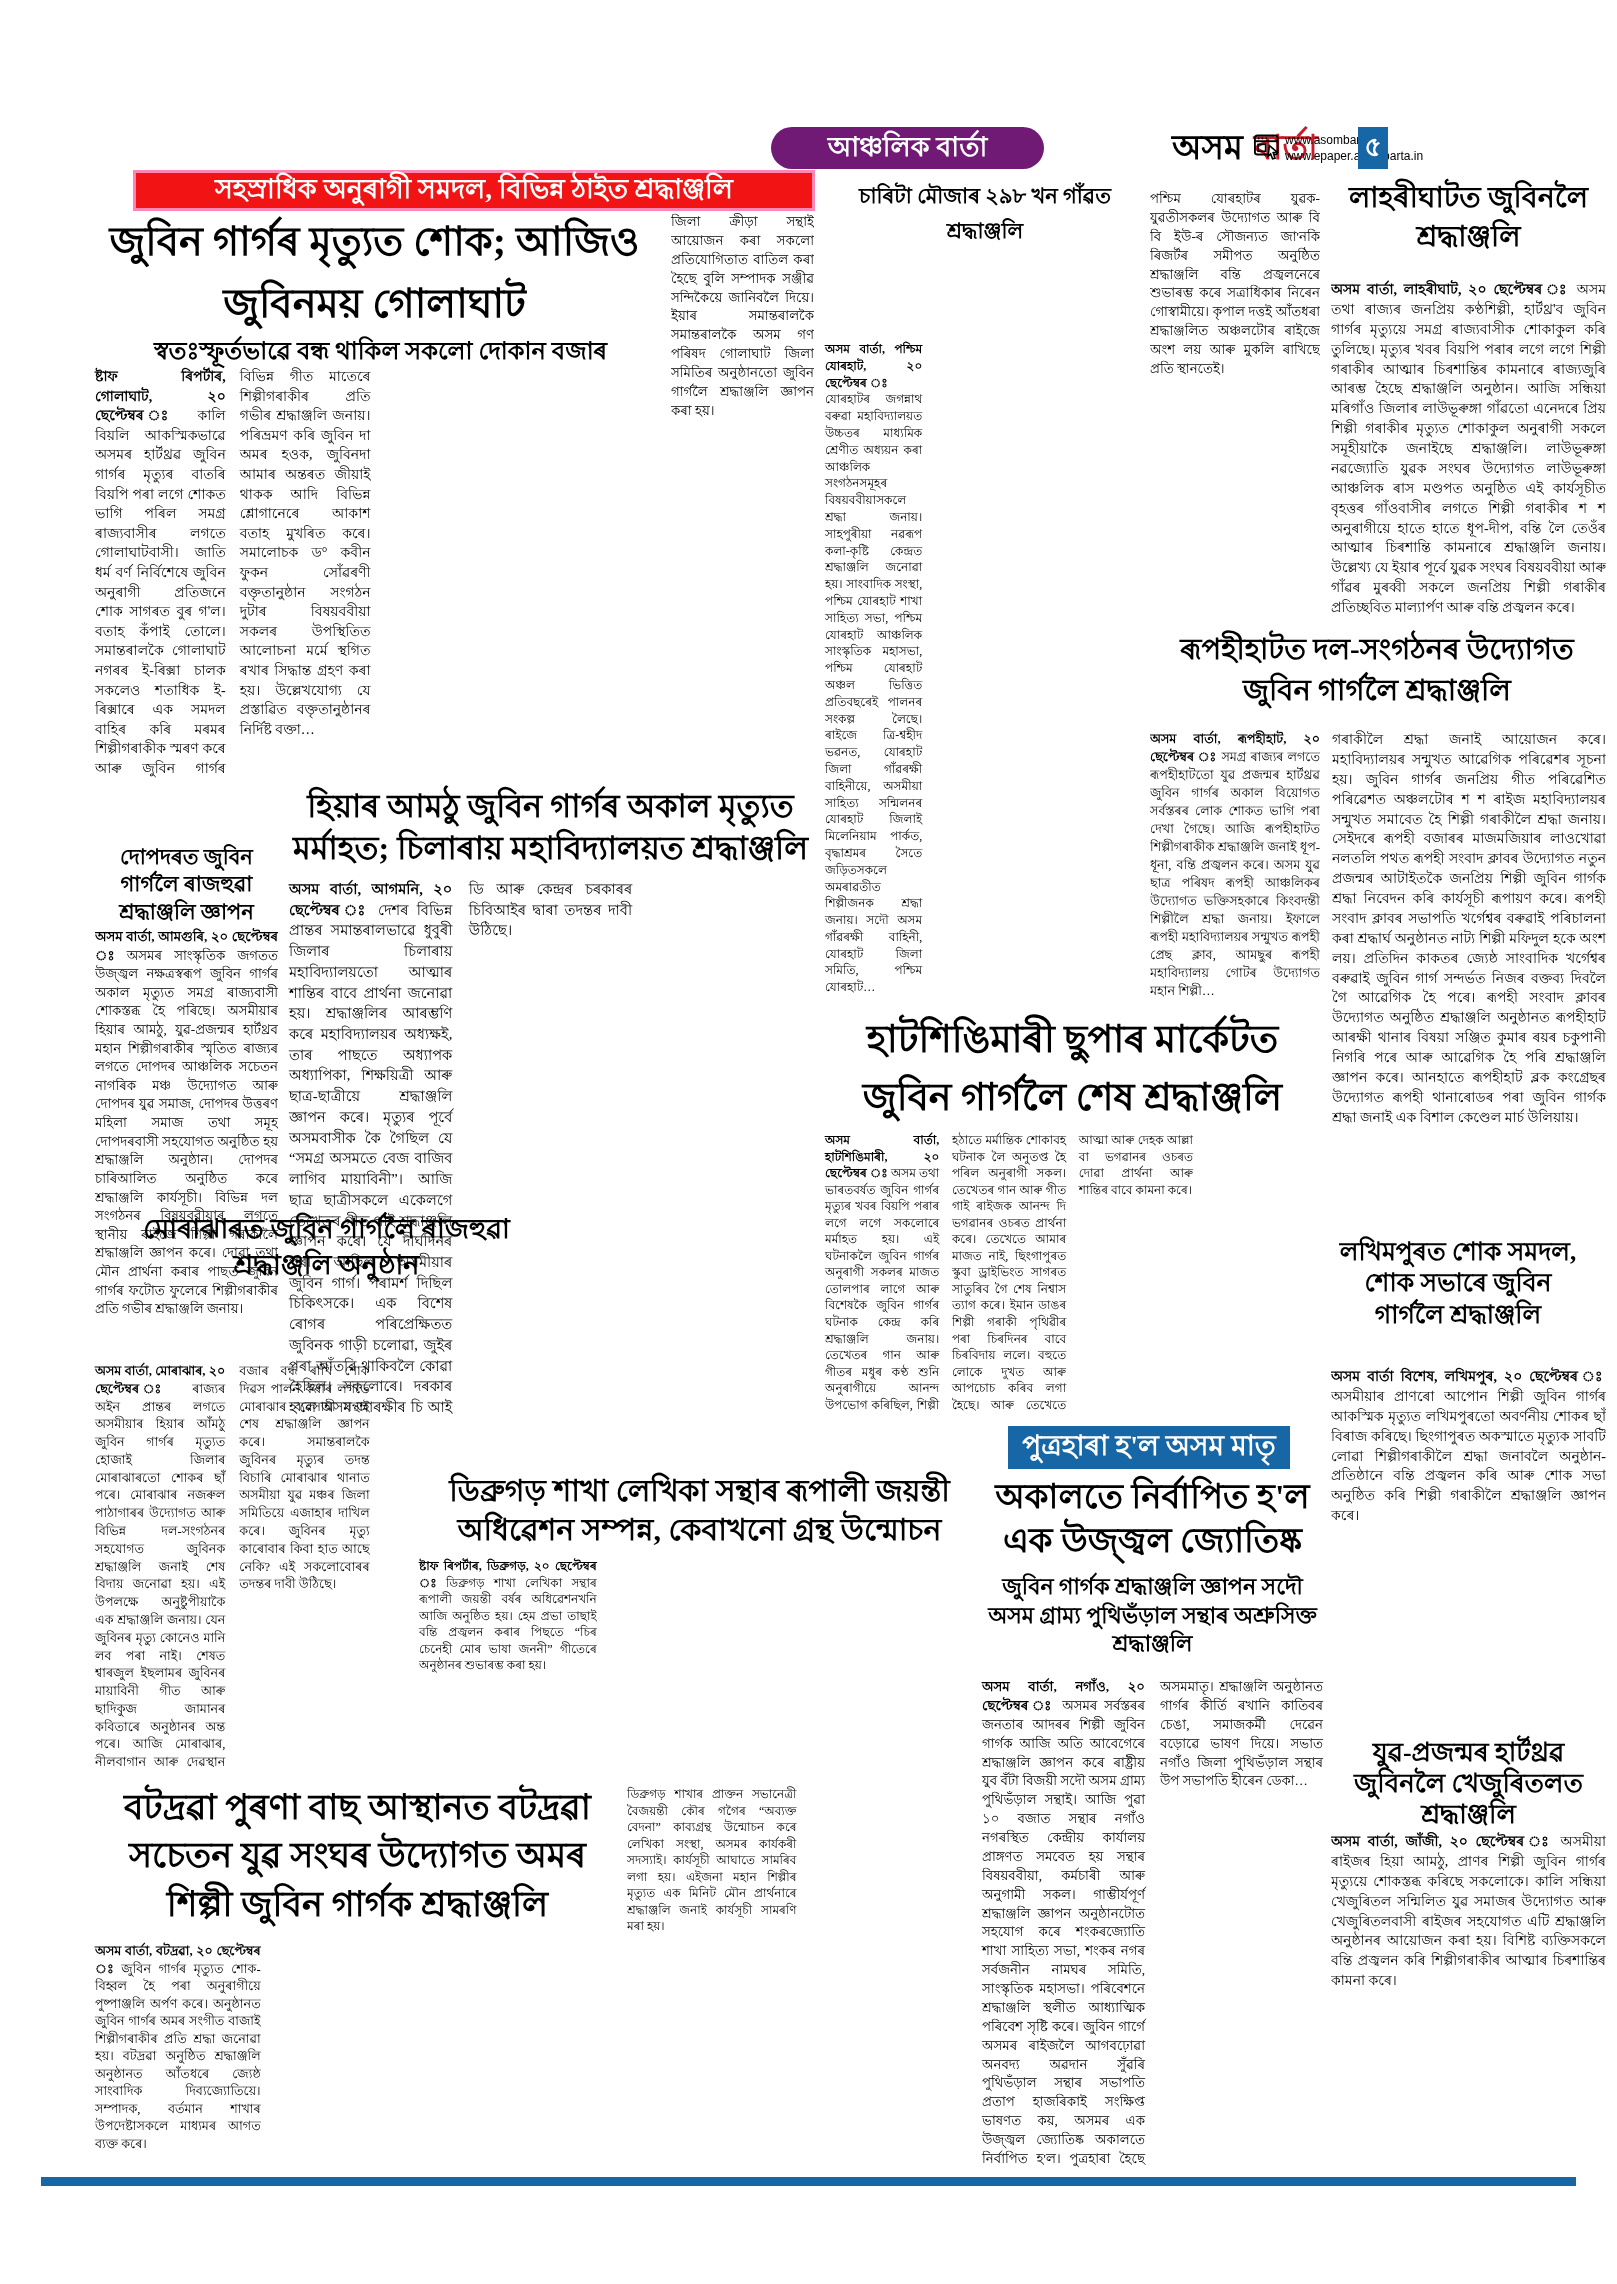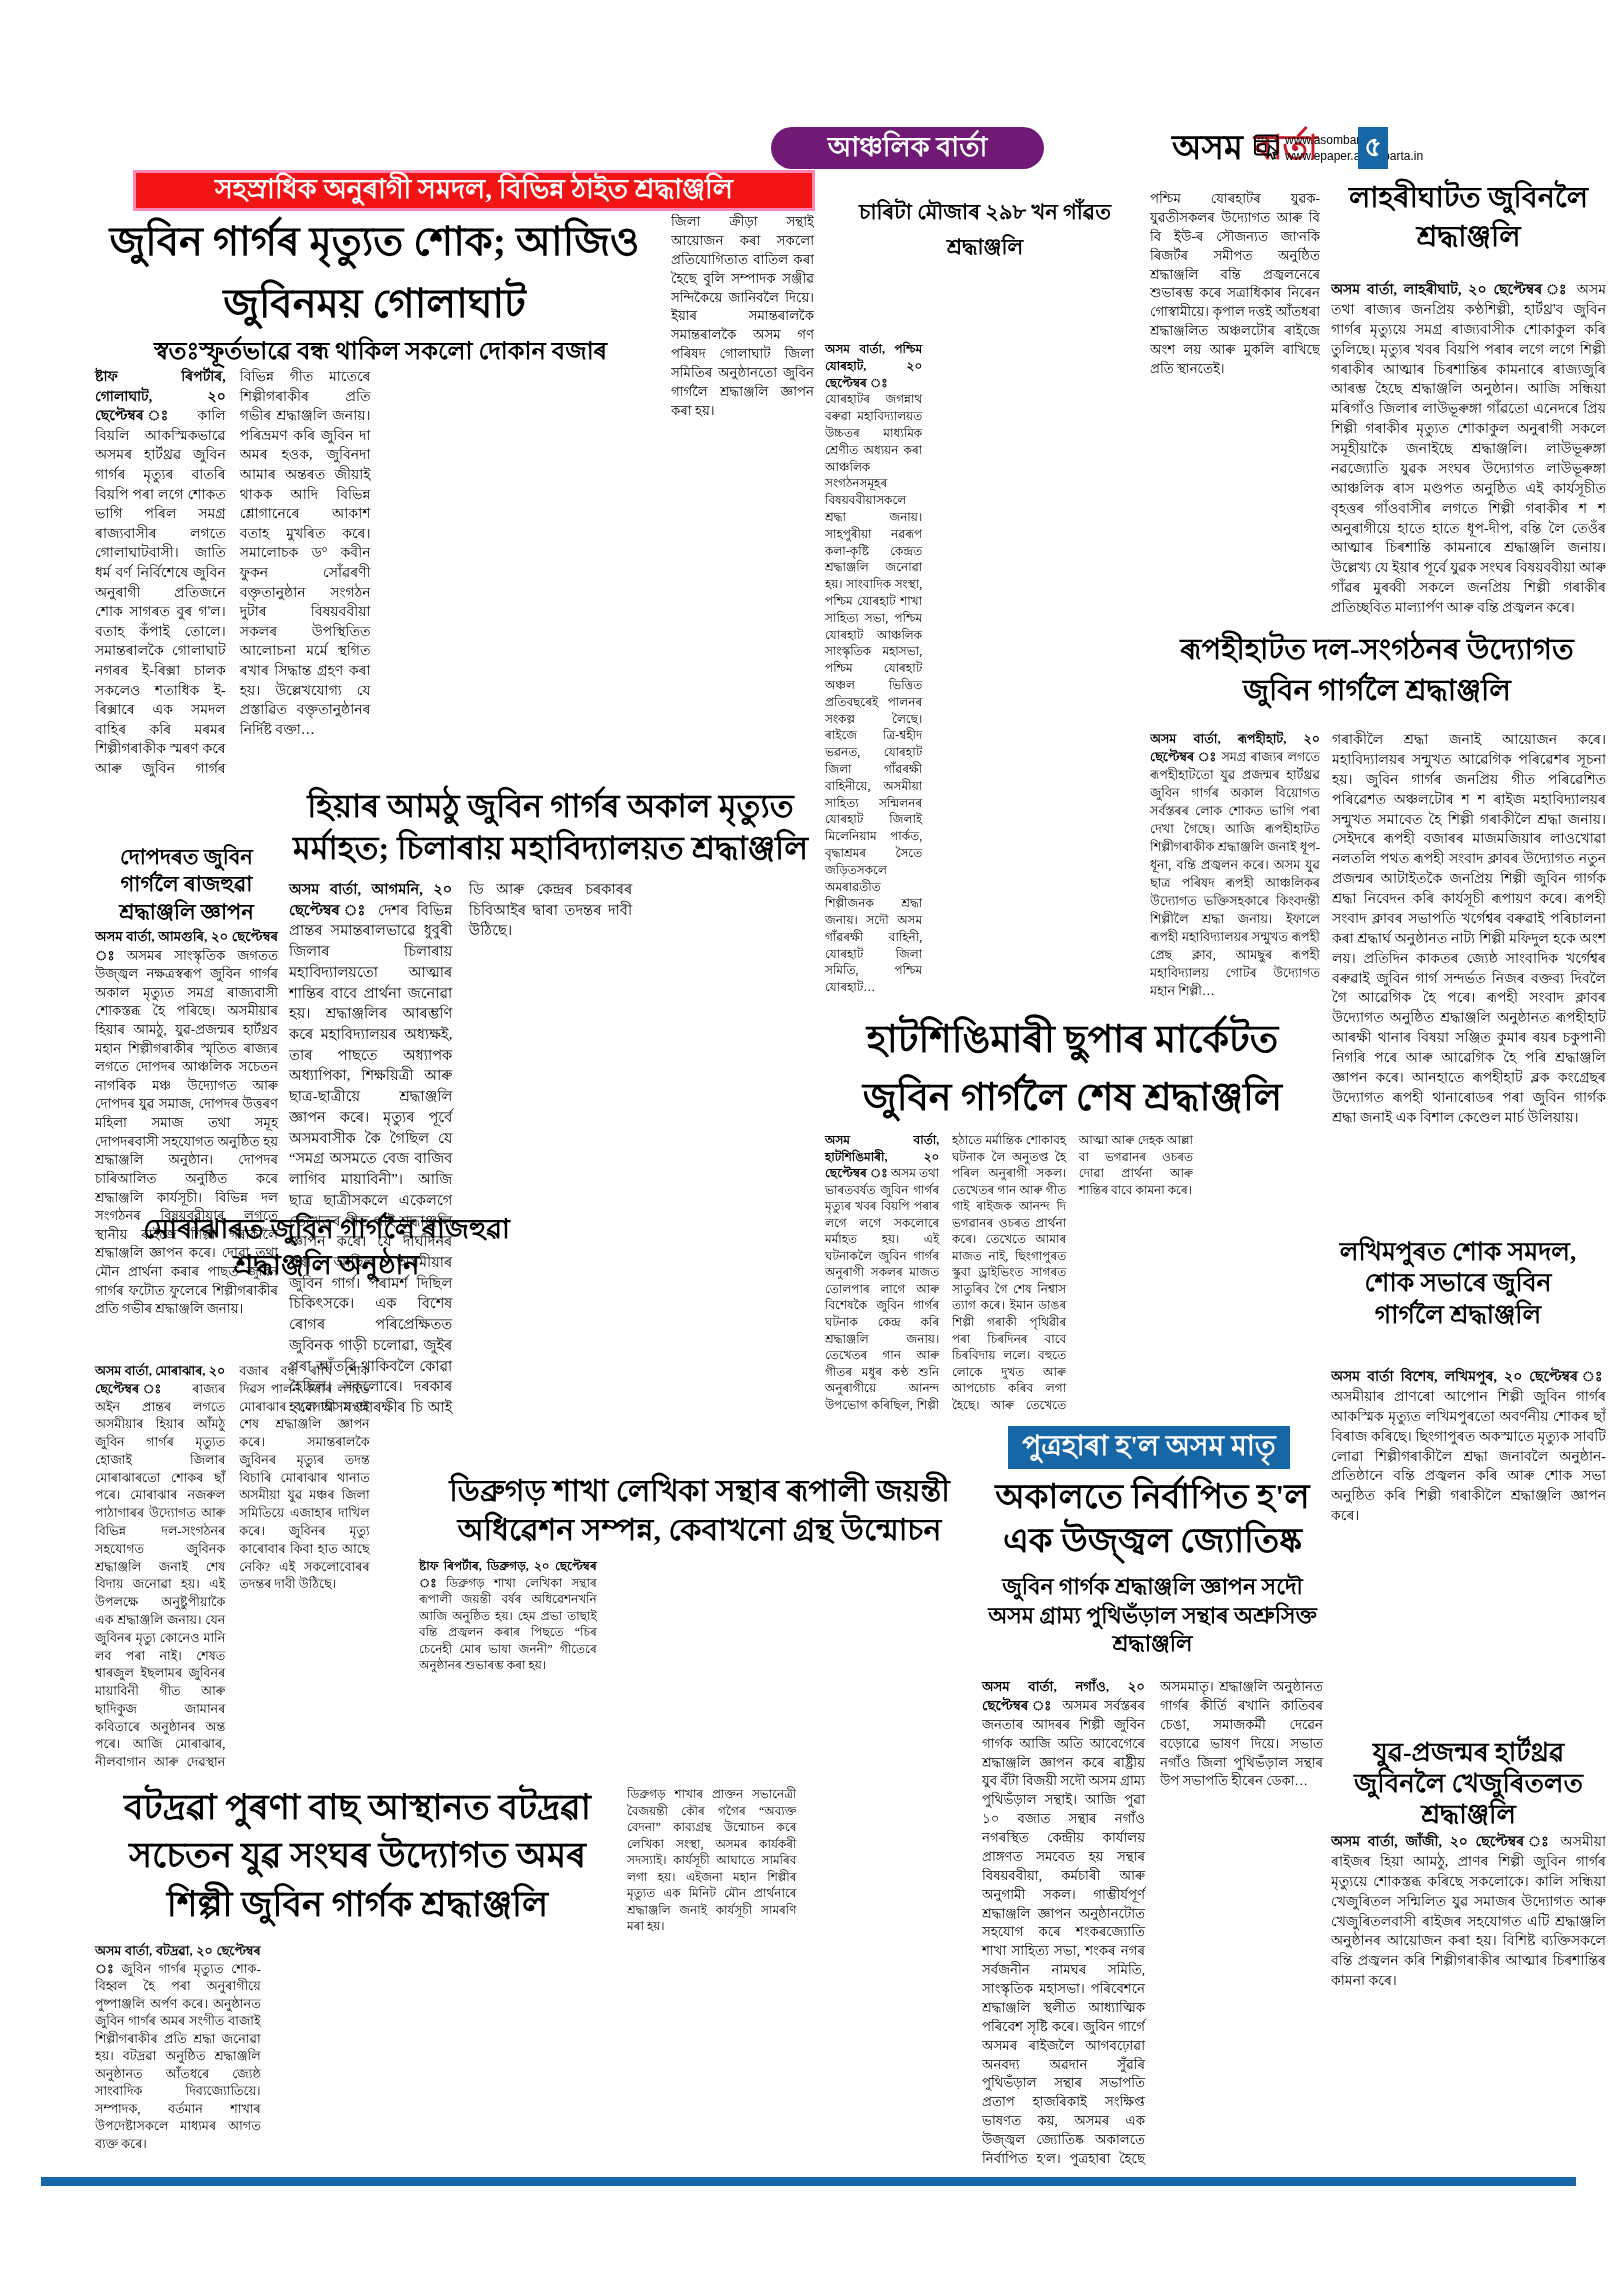--- a/index.html
+++ b/index.html
@@ -80,21 +80,21 @@
     <span>সহস্ৰাধিক অনুৰাগী সমদল, বিভিন্ন ঠাইত শ্ৰদ্ধাঞ্জলি</span>
   </div>
   <div class="abs hl" style="left:89px;top:211px;width:571px;font-size:40px;line-height:62px;">জুবিন গাৰ্গৰ মৃত্যুত শোক; আজিও জুবিনময় গোলাঘাট</div>
   <div class="abs sub" style="left:95px;top:332px;width:571px;font-size:24px;">স্বতঃস্ফূৰ্তভাৱে বন্ধ থাকিল সকলো দোকান বজাৰ</div>
   <div class="abs bt cols" style="left:95px;top:367px;width:565px;height:416px;column-count:4;column-gap:14px;font-size:14px;line-height:1.4;">
     <span class="byline">ষ্টাফ ৰিপৰ্টাৰ, গোলাঘাট, ২০ ছেপ্টেম্বৰ ঃ</span>
     <span>কালি বিয়লি আকস্মিকভাৱে অসমৰ হাৰ্টথ্ৰৱ জুবিন গাৰ্গৰ মৃত্যুৰ বাতৰি বিয়পি পৰা লগে শোকত ভাগি পৰিল সমগ্ৰ ৰাজ্যবাসীৰ লগতে গোলাঘাটবাসী। জাতি ধৰ্ম বৰ্ণ নিৰ্বিশেষে জুবিন অনুৰাগী প্ৰতিজনে শোক সাগৰত বুৰ গ'ল। বতাহ কঁপাই তোলে। সমান্তৰালকৈ গোলাঘাট নগৰৰ ই-ৰিক্সা চালক সকলেও শতাধিক ই-ৰিক্সাৰে এক সমদল বাহিৰ কৰি মৰমৰ শিল্পীগৰাকীক স্মৰণ কৰে আৰু জুবিন গাৰ্গৰ বিভিন্ন গীত মাতেৰে শিল্পীগৰাকীৰ প্ৰতি গভীৰ শ্ৰদ্ধাঞ্জলি জনায়। পৰিভ্ৰমণ কৰি জুবিন দা অমৰ হওক, জুবিনদা আমাৰ অন্তৰত জীয়াই থাকক আদি বিভিন্ন শ্লোগানেৰে আকাশ বতাহ মুখৰিত কৰে। সমালোচক ড° কবীন ফুকন সোঁৱৰণী বক্তৃতানুষ্ঠান সংগঠন দুটাৰ বিষয়ববীয়া সকলৰ উপস্থিতিত আলোচনা মৰ্মে স্থগিত ৰখাৰ সিদ্ধান্ত গ্ৰহণ কৰা হয়। উল্লেখযোগ্য যে প্ৰস্তাৱিত বক্তৃতানুষ্ঠানৰ নিৰ্দিষ্ট বক্তা…</span>
   </div>
   <div class="abs bt" style="left:671px;top:213px;width:143px;height:571px;font-size:13.3px;line-height:1.42;overflow:hidden;">জিলা ক্ৰীড়া সন্থাই আয়োজন কৰা সকলো প্ৰতিযোগিতাত বাতিল কৰা হৈছে বুলি সম্পাদক সঞ্জীৱ সন্দিকৈয়ে জানিবলৈ দিয়ে। ইয়াৰ সমান্তৰালকৈ সমান্তৰালকৈ অসম গণ পৰিষদ গোলাঘাট জিলা সমিতিৰ অনুষ্ঠানতো জুবিন গাৰ্গলৈ শ্ৰদ্ধাঞ্জলি জ্ঞাপন কৰা হয়।</div>
 
-  <div class="abs plain-kicker" style="left:825px;top:196px;width:320px;font-size:21px;">চাৰিটা মৌজাৰ ২৯৮ খন গাঁৱত শ্ৰদ্ধাঞ্জলি</div>
+  <div class="abs plain-kicker" style="left:825px;top:180px;width:320px;font-size:21px;">চাৰিটা মৌজাৰ ২৯৮ খন গাঁৱত শ্ৰদ্ধাঞ্জলি</div>
   <div class="abs bt cols" style="left:825px;top:341px;width:317px;height:669px;column-count:3;column-gap:12.7px;font-size:12px;line-height:1.4;">
     <span class="byline">অসম বাৰ্তা, পশ্চিম যোৰহাট, ২০ ছেপ্টেম্বৰ ঃ</span>
     <span>যোৰহাটৰ জগন্নাথ বৰুৱা মহাবিদ্যালয়ত উচ্চতৰ মাধ্যমিক শ্ৰেণীত অধ্যয়ন কৰা আঞ্চলিক সংগঠনসমূহৰ বিষয়ববীয়াসকলে শ্ৰদ্ধা জনায়। সাহপুৰীয়া নৱৰূপ কলা-কৃষ্টি কেন্দ্ৰত শ্ৰদ্ধাঞ্জলি জনোৱা হয়। সাংবাদিক সংস্থা, পশ্চিম যোৰহাট শাখা সাহিত্য সভা, পশ্চিম যোৰহাট আঞ্চলিক সাংস্কৃতিক মহাসভা, পশ্চিম যোৰহাট অঞ্চল ভিত্তিত প্ৰতিবছৰেই পালনৰ সংকল্প লৈছে। ৰাইজে ত্ৰি-শ্বহীদ ভৱনত, যোৰহাট জিলা গাঁৱৰক্ষী বাহিনীয়ে, অসমীয়া সাহিত্য সন্মিলনৰ যোৰহাট জিলাই মিলেনিয়াম পাৰ্কত, বৃদ্ধাশ্ৰমৰ সৈতে জড়িতসকলে অমৰাৱতীত শিল্পীজনক শ্ৰদ্ধা জনায়। সদৌ অসম গাঁৱৰক্ষী বাহিনী, যোৰহাট জিলা সমিতি, পশ্চিম যোৰহাট…</span>
   </div>
   <div class="abs bt" style="left:1150px;top:190px;width:170px;height:422px;font-size:13.3px;line-height:1.42;overflow:hidden;">পশ্চিম যোৰহাটৰ যুৱক-যুৱতীসকলৰ উদ্যোগত আৰু বি বি ইউ-ৰ সৌজন্যত জা'নকি ৰিজৰ্টৰ সমীপত অনুষ্ঠিত শ্ৰদ্ধাঞ্জলি বন্তি প্ৰজ্বলনেৰে শুভাৰম্ভ কৰে সত্ৰাধিকাৰ নিৰেন গোস্বামীয়ে। কৃপাল দত্তই আঁতধৰা শ্ৰদ্ধাঞ্জলিত অঞ্চলটোৰ ৰাইজে অংশ লয় আৰু মুকলি ৰাখিছে প্ৰতি স্থানতেই।</div>
 
   <div class="abs hl" style="left:1331px;top:179px;width:275px;font-size:28.6px;line-height:1.35;">লাহৰীঘাটত জুবিনলৈ শ্ৰদ্ধাঞ্জলি</div>
   <div class="abs bt" style="left:1331px;top:280px;width:275px;height:348px;font-size:14px;line-height:1.42;overflow:hidden;">
     <span class="byline">অসম বাৰ্তা, লাহৰীঘাট, ২০ ছেপ্টেম্বৰ ঃ</span>
     <span>অসম তথা ৰাজ্যৰ জনপ্ৰিয় কণ্ঠশিল্পী, হাৰ্টথ্ৰ'ব জুবিন গাৰ্গৰ মৃত্যুয়ে সমগ্ৰ ৰাজ্যবাসীক শোকাকুল কৰি তুলিছে। মৃত্যুৰ খবৰ বিয়পি পৰাৰ লগে লগে শিল্পী গৰাকীৰ আত্মাৰ চিৰশান্তিৰ কামনাৰে ৰাজ্যজুৰি আৰম্ভ হৈছে শ্ৰদ্ধাঞ্জলি অনুষ্ঠান। আজি সন্ধিয়া মৰিগাঁও জিলাৰ লাউভূৰুঙ্গা গাঁৱতো এনেদৰে প্ৰিয় শিল্পী গৰাকীৰ মৃত্যুত শোকাকুল অনুৰাগী সকলে সমূহীয়াকৈ জনাইছে শ্ৰদ্ধাঞ্জলি। লাউভূৰুঙ্গা নৱজ্যোতি যুৱক সংঘৰ উদ্যোগত লাউভূৰুঙ্গা আঞ্চলিক ৰাস মণ্ডপত অনুষ্ঠিত এই কাৰ্যসূচীত বৃহত্তৰ গাঁওবাসীৰ লগতে শিল্পী গৰাকীৰ শ শ অনুৰাগীয়ে হাতে হাতে ধূপ-দীপ, বন্তি লৈ তেওঁৰ আত্মাৰ চিৰশান্তি কামনাৰে শ্ৰদ্ধাঞ্জলি জনায়। উল্লেখ্য যে ইয়াৰ পূৰ্বে যুৱক সংঘৰ বিষয়ববীয়া আৰু গাঁৱৰ মুৰব্বী সকলে জনপ্ৰিয় শিল্পী গৰাকীৰ প্ৰতিচ্ছবিত মাল্যাৰ্পণ আৰু বন্তি প্ৰজ্বলন কৰে।</span>

